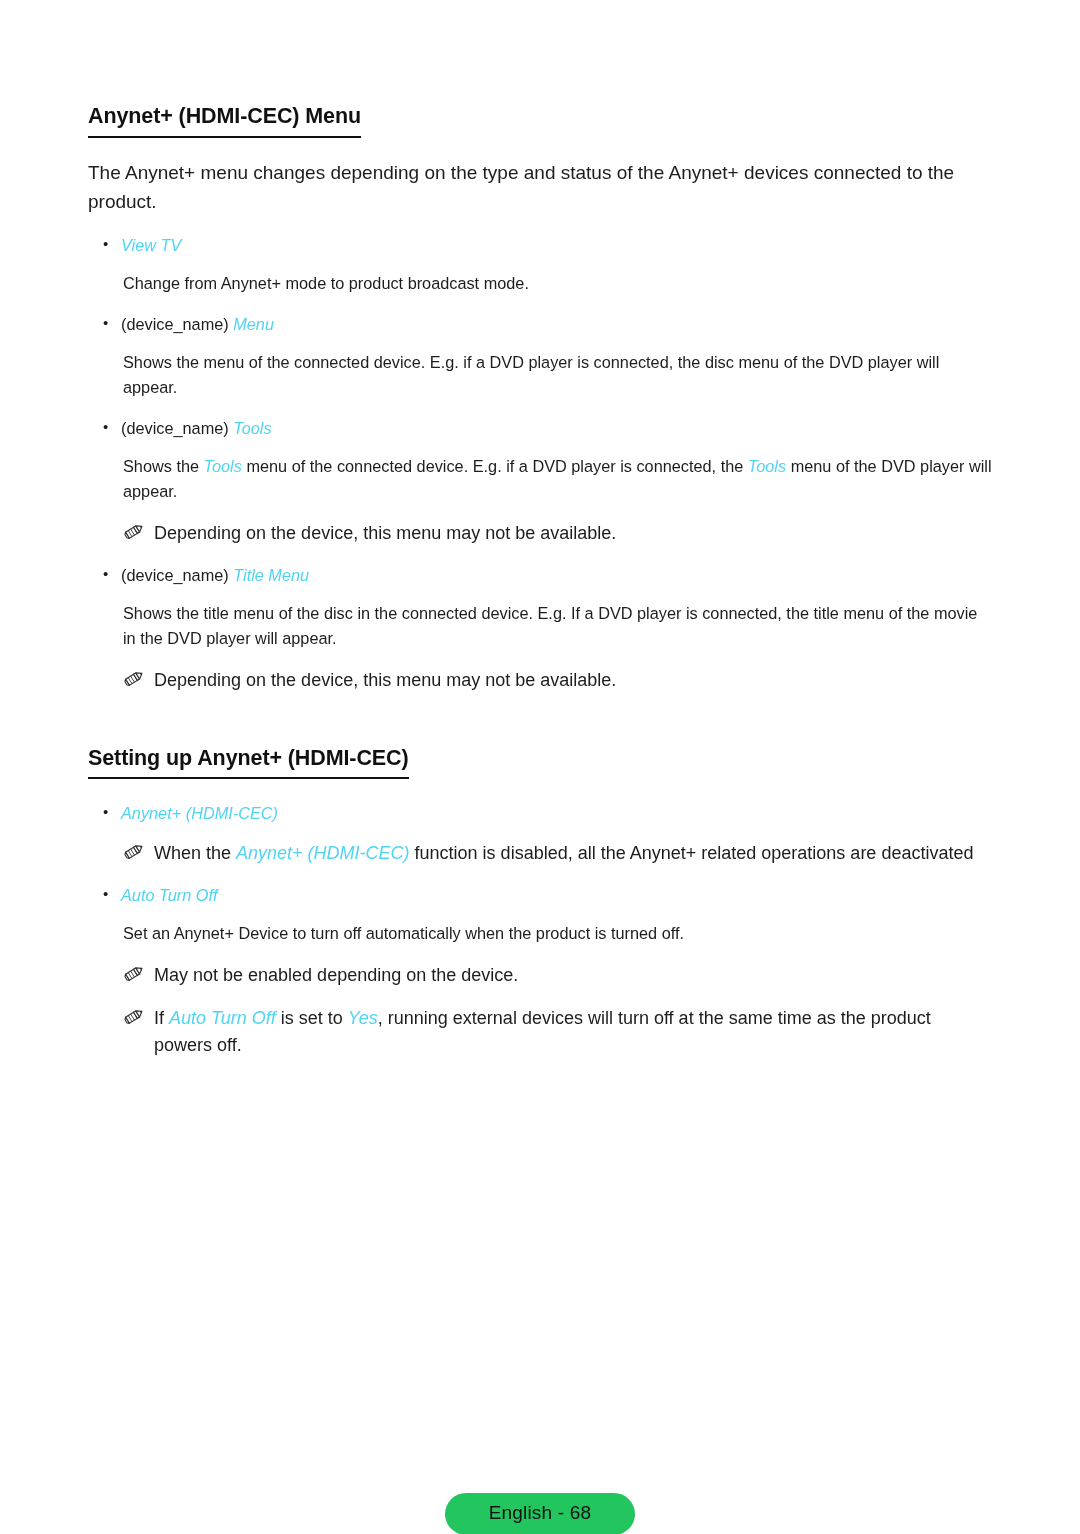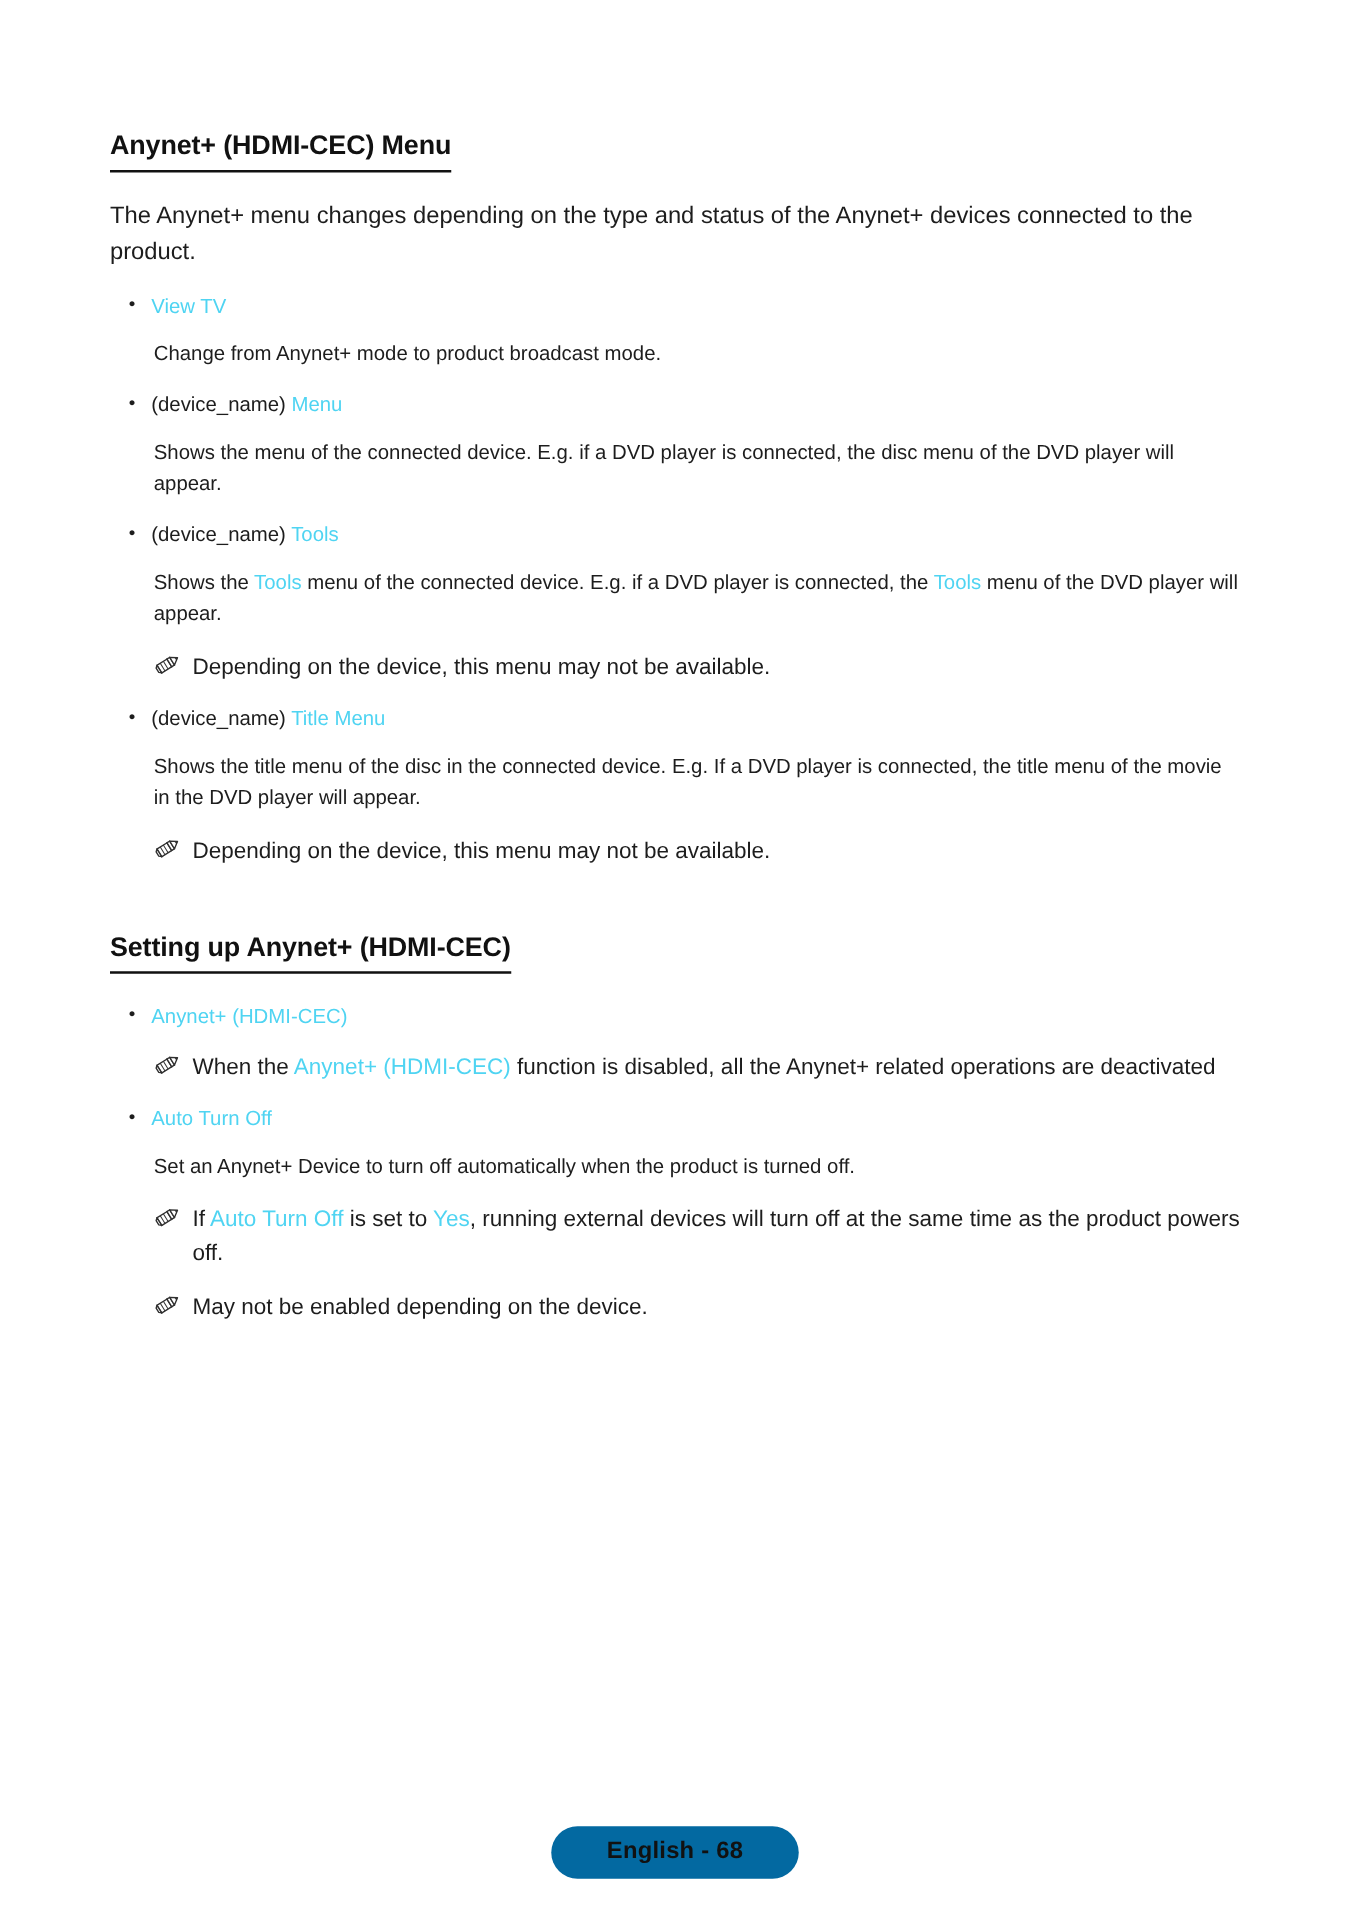--- a/index.html
+++ b/index.html
@@ -97,40 +97,41 @@
     position: absolute;
     left: 35px;
     top: 1px;
     width: 22px;
     height: 20px;
     display: inline-block;
   }
   .note-row .pencil-icon svg { display: block; }
 
   
-  .cy { color: #4fd4f2; }
+  .cy { color: #4fd4f2; font-style: italic; }
 
   
   .footer {
     position: absolute;
     left: 0;
     top: 1461px;
     width: 1080px;
     text-align: center;
   }
   .page-pill {
     display: inline-block;
-    background: #0369a1;
+    background: #22c55e;
     color: #111111;
     font-size: 19px;
-    font-weight: bold;
+    font-weight: normal;
     letter-spacing: 0.2px;
     border-radius: 21px;
     padding: 10px 44px 11px 44px;
     line-height: 1.1;
+    margin-top: 32px;
   }
 </style>
 </head>
 <body>
 
 <div class="page">
   <div class="content">
 
     <div class="heading-block">
       <h2 class="section-heading">Anynet+ (HDMI-CEC) Menu</h2>
@@ -235,38 +236,38 @@
             <rect x="3.2" y="6.6" width="9.4" height="7.2" fill="#ffffff" stroke="#303030" stroke-width="1.1"></rect>
             <line x1="6.3" y1="6.6" x2="6.3" y2="13.8" stroke="#303030" stroke-width="0.8"></line>
             <line x1="9.2" y1="6.6" x2="9.2" y2="13.8" stroke="#303030" stroke-width="0.8"></line>
             <rect x="12.6" y="6.6" width="2.6" height="7.2" fill="#ffffff" stroke="#303030" stroke-width="1.1"></rect>
             <polygon points="15.2,6.6 20.3,10.2 15.2,13.8" fill="#ffffff" stroke="#303030" stroke-width="1.1" stroke-linejoin="round"></polygon>
             <polygon points="18.4,8.85 20.3,10.2 18.4,11.55" fill="#303030"></polygon>
             <path d="M3.2,6.6 L1.4,8.2 L1.4,12.2 L3.2,13.8 Z" fill="#ffffff" stroke="#303030" stroke-width="1.1" stroke-linejoin="round"></path>
           </g>
         </svg>
       </span>
+      <span>May not be enabled depending on the device.</span>
+    </div>
+
+    <div class="note-row">
+      <span class="pencil-icon">
+        <svg width="22" height="20" viewBox="0 0 22 20" xmlns="http://www.w3.org/2000/svg">
+          <g transform="rotate(-32 11 10)">
+            <rect x="3.2" y="6.6" width="9.4" height="7.2" fill="#ffffff" stroke="#303030" stroke-width="1.1"></rect>
+            <line x1="6.3" y1="6.6" x2="6.3" y2="13.8" stroke="#303030" stroke-width="0.8"></line>
+            <line x1="9.2" y1="6.6" x2="9.2" y2="13.8" stroke="#303030" stroke-width="0.8"></line>
+            <rect x="12.6" y="6.6" width="2.6" height="7.2" fill="#ffffff" stroke="#303030" stroke-width="1.1"></rect>
+            <polygon points="15.2,6.6 20.3,10.2 15.2,13.8" fill="#ffffff" stroke="#303030" stroke-width="1.1" stroke-linejoin="round"></polygon>
+            <polygon points="18.4,8.85 20.3,10.2 18.4,11.55" fill="#303030"></polygon>
+            <path d="M3.2,6.6 L1.4,8.2 L1.4,12.2 L3.2,13.8 Z" fill="#ffffff" stroke="#303030" stroke-width="1.1" stroke-linejoin="round"></path>
+          </g>
+        </svg>
+      </span>
       <span>If </span><span class="cy">Auto Turn Off</span><span> is set to </span><span class="cy">Yes</span><span>, running external devices will turn off at the same time as the product powers off.</span>
-    </div>
-
-    <div class="note-row">
-      <span class="pencil-icon">
-        <svg width="22" height="20" viewBox="0 0 22 20" xmlns="http://www.w3.org/2000/svg">
-          <g transform="rotate(-32 11 10)">
-            <rect x="3.2" y="6.6" width="9.4" height="7.2" fill="#ffffff" stroke="#303030" stroke-width="1.1"></rect>
-            <line x1="6.3" y1="6.6" x2="6.3" y2="13.8" stroke="#303030" stroke-width="0.8"></line>
-            <line x1="9.2" y1="6.6" x2="9.2" y2="13.8" stroke="#303030" stroke-width="0.8"></line>
-            <rect x="12.6" y="6.6" width="2.6" height="7.2" fill="#ffffff" stroke="#303030" stroke-width="1.1"></rect>
-            <polygon points="15.2,6.6 20.3,10.2 15.2,13.8" fill="#ffffff" stroke="#303030" stroke-width="1.1" stroke-linejoin="round"></polygon>
-            <polygon points="18.4,8.85 20.3,10.2 18.4,11.55" fill="#303030"></polygon>
-            <path d="M3.2,6.6 L1.4,8.2 L1.4,12.2 L3.2,13.8 Z" fill="#ffffff" stroke="#303030" stroke-width="1.1" stroke-linejoin="round"></path>
-          </g>
-        </svg>
-      </span>
-      <span>May not be enabled depending on the device.</span>
     </div>
 
   </div>
 
   <div class="footer">
     <span class="page-pill">English - 68</span>
   </div>
 </div>
 
 </body></html>

